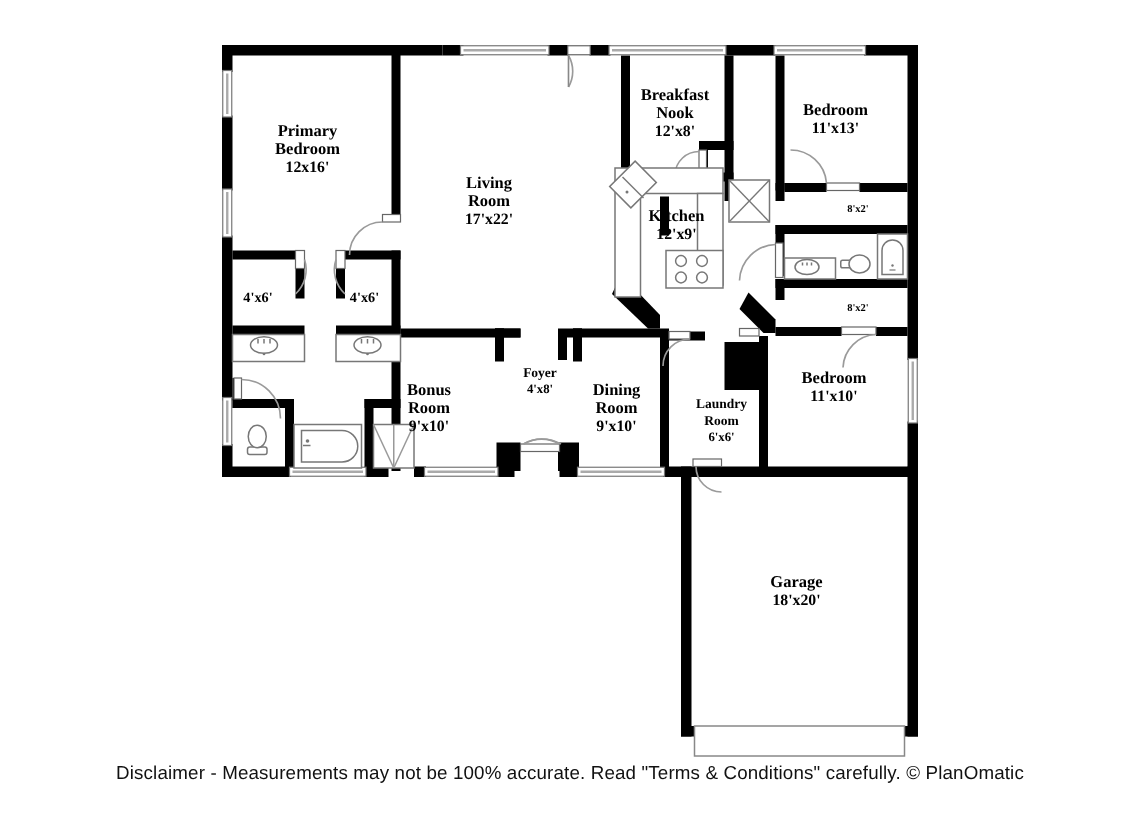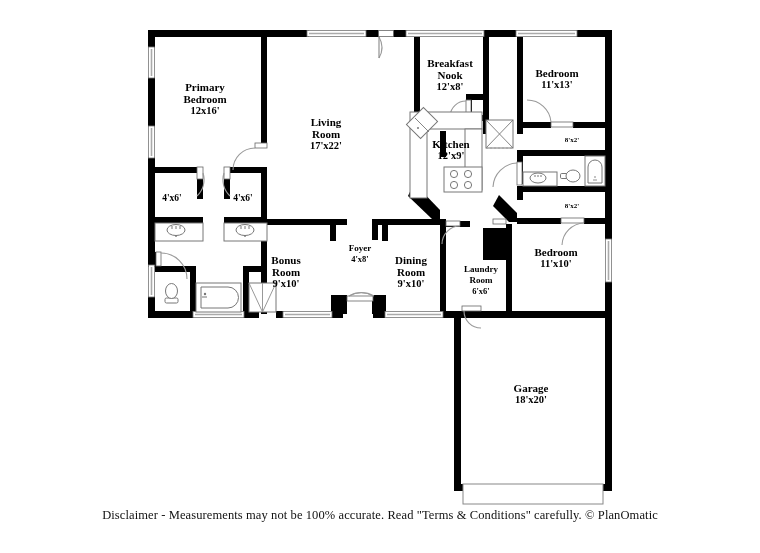--- a/index.html
+++ b/index.html
@@ -24,21 +24,21 @@
   .rm-name-sm{font-size:9px;}
   .rm-dim-sm{font-size:8.5px;}
   .closet-lbl{font-size:9.5px;font-weight:bold;}
   .closet-lbl-tiny{font-size:7px;font-weight:bold;}
   #disclaimer{
     position:absolute;
     left:0;
     top:508px;
     width:760px;
     text-align:center;
-    font-family:Liberation Serif, serif;
+    font-family:Liberation Sans, sans-serif;
     font-size:12.5px;
     color:#111111;
     letter-spacing:0.1px;
   }
 </style>
 </head>
 <body>
 
 <div id="plan-wrap">
 <svg id="floorplan" viewBox="0 0 760 553" xmlns="http://www.w3.org/2000/svg">

